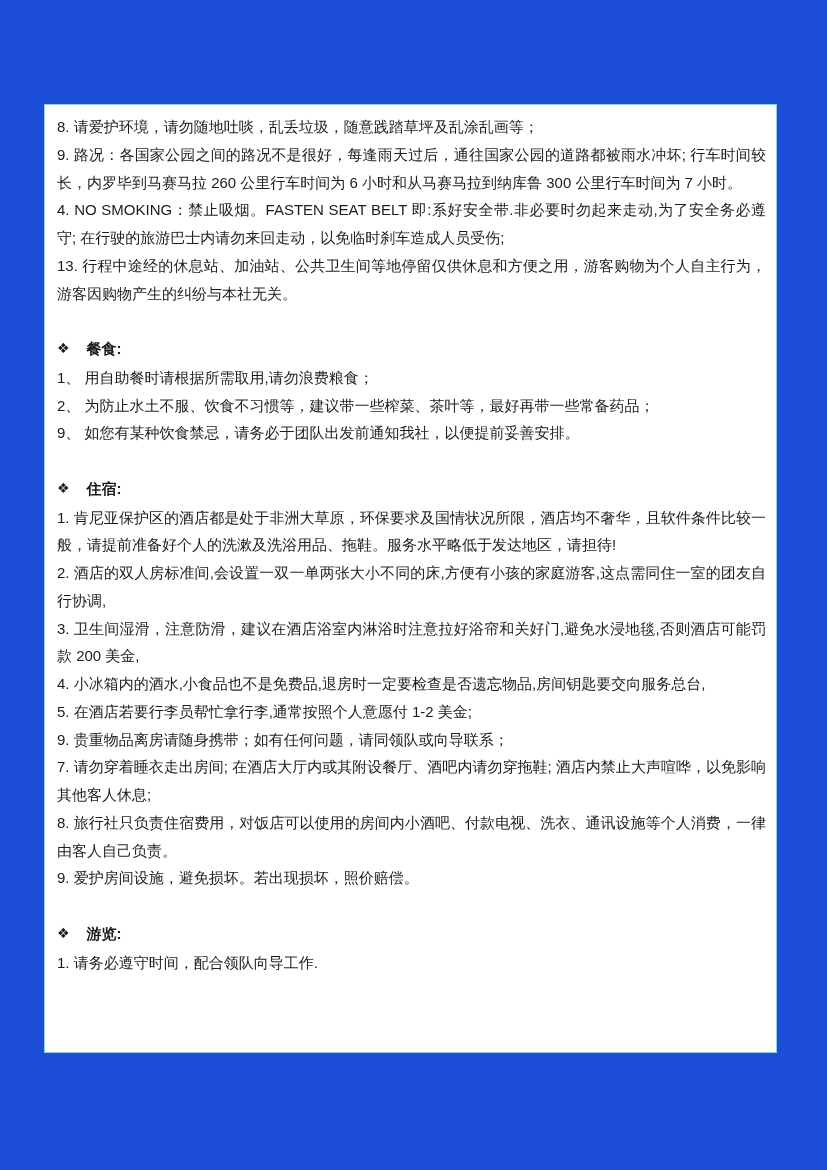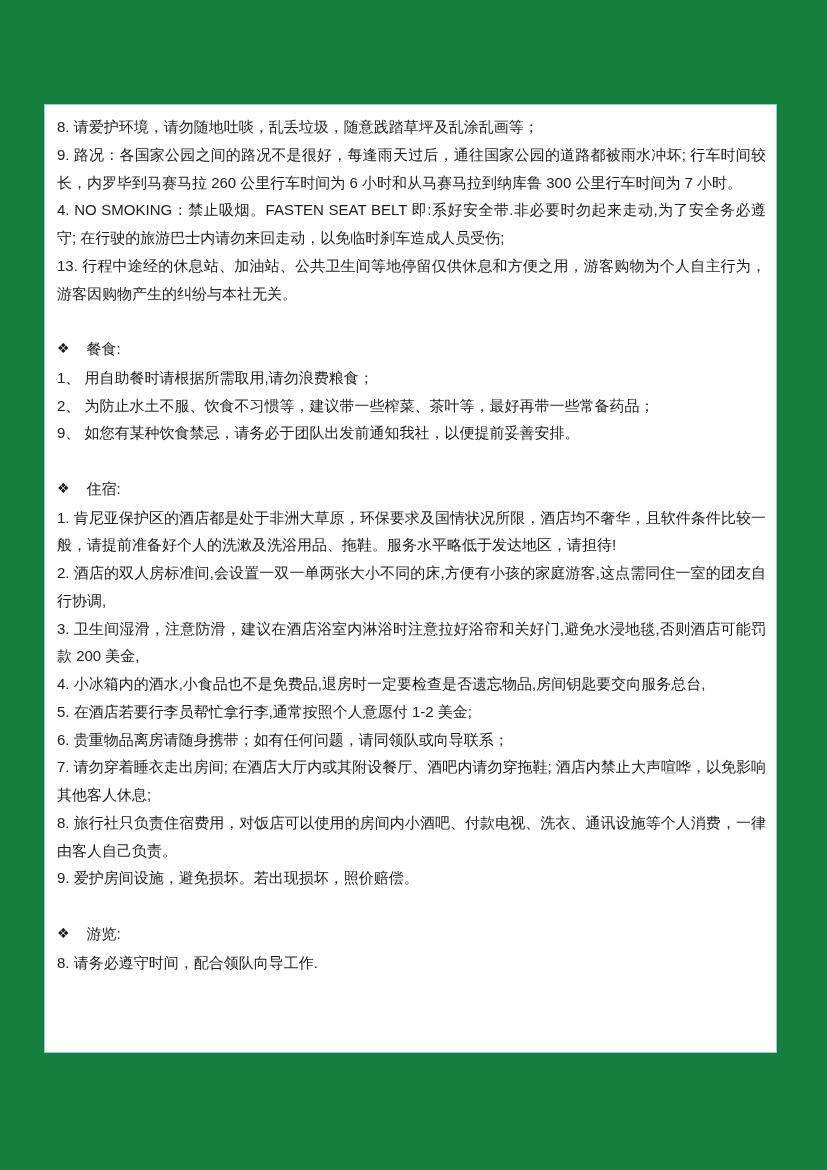--- a/index.html
+++ b/index.html
@@ -1,40 +1,40 @@
 <!DOCTYPE html>
 <html><head>
 <meta charset="utf-8">
 <style>
   html,body{margin:0;padding:0;}
   body{
     width:827px;height:1170px;background:#ffffff;
     font-family:"Liberation Sans","DejaVu Sans",sans-serif;
   }
   .page{
-    position:relative;width:827px;height:1170px;background:#15803d;overflow:hidden;
+    position:relative;width:827px;height:1170px;background:#1d4ed8;overflow:hidden;
   }
   .notice-box{
     position:absolute;left:44px;top:104px;width:733px;height:949px;
     border:1px solid #8fcfe0;box-sizing:border-box;background:#ffffff;overflow:hidden;
   }
   .content{
     padding:8px 10px 0 12px;
     font-size:15px;line-height:27.75px;color:#1c1c1e;
     text-align:justify;text-justify:inter-ideograph;
     word-break:break-all;
   }
   .para{margin:0;}
   .para.spacer{min-height:27.75px;}
   .para.heading{font-weight:700;}
   .heading .bullet{
     display:inline-block;font-weight:700;font-size:14px;
     margin-right:17px;transform:translateY(-1px);
   }
-  .heading .title{font-weight:400;}
+  .heading .title{font-weight:700;}
 </style>
 </head>
 <body>
 
 <div class="page">
   <div class="notice-box">
     <div class="content">
   <p class="para">8. 请爱护环境，请勿随地吐啖，乱丢垃圾，随意践踏草坪及乱涂乱画等；</p>
 
   <p class="para">9. 路况：各国家公园之间的路况不是很好，每逢雨天过后，通往国家公园的道路都被雨水冲坏; 行车时间较长，内罗毕到马赛马拉 260 公里行车时间为 6 小时和从马赛马拉到纳库鲁 300 公里行车时间为 7 小时。</p>
@@ -62,29 +62,29 @@
   <p class="para">1. 肯尼亚保护区的酒店都是处于非洲大草原，环保要求及国情状况所限，酒店均不奢华，且软件条件比较一般，请提前准备好个人的洗漱及洗浴用品、拖鞋。服务水平略低于发达地区，请担待!</p>
 
   <p class="para">2. 酒店的双人房标准间,会设置一双一单两张大小不同的床,方便有小孩的家庭游客,这点需同住一室的团友自行协调,</p>
 
   <p class="para">3. 卫生间湿滑，注意防滑，建议在酒店浴室内淋浴时注意拉好浴帘和关好门,避免水浸地毯,否则酒店可能罚款 200 美金,</p>
 
   <p class="para">4. 小冰箱内的酒水,小食品也不是免费品,退房时一定要检查是否遗忘物品,房间钥匙要交向服务总台,</p>
 
   <p class="para">5. 在酒店若要行李员帮忙拿行李,通常按照个人意愿付 1-2 美金;</p>
 
-  <p class="para">6. 贵重物品离房请随身携带；如有任何问题，请同领队或向导联系；</p>
+  <p class="para">9. 贵重物品离房请随身携带；如有任何问题，请同领队或向导联系；</p>
 
   <p class="para">7. 请勿穿着睡衣走出房间; 在酒店大厅内或其附设餐厅、酒吧内请勿穿拖鞋; 酒店内禁止大声喧哗，以免影响其他客人休息;</p>
 
   <p class="para">8. 旅行社只负责住宿费用，对饭店可以使用的房间内小酒吧、付款电视、洗衣、通讯设施等个人消费，一律由客人自己负责。</p>
 
   <p class="para">9. 爱护房间设施，避免损坏。若出现损坏，照价赔偿。</p>
 
   <p class="para spacer">&nbsp;</p>
 
   <p class="para heading"><span class="bullet">❖</span><b class="title">游览:</b></p>
 
-  <p class="para">8. 请务必遵守时间，配合领队向导工作.</p>
+  <p class="para">1. 请务必遵守时间，配合领队向导工作.</p>
 
 </div>
   </div>
 </div>
 
 </body></html>

